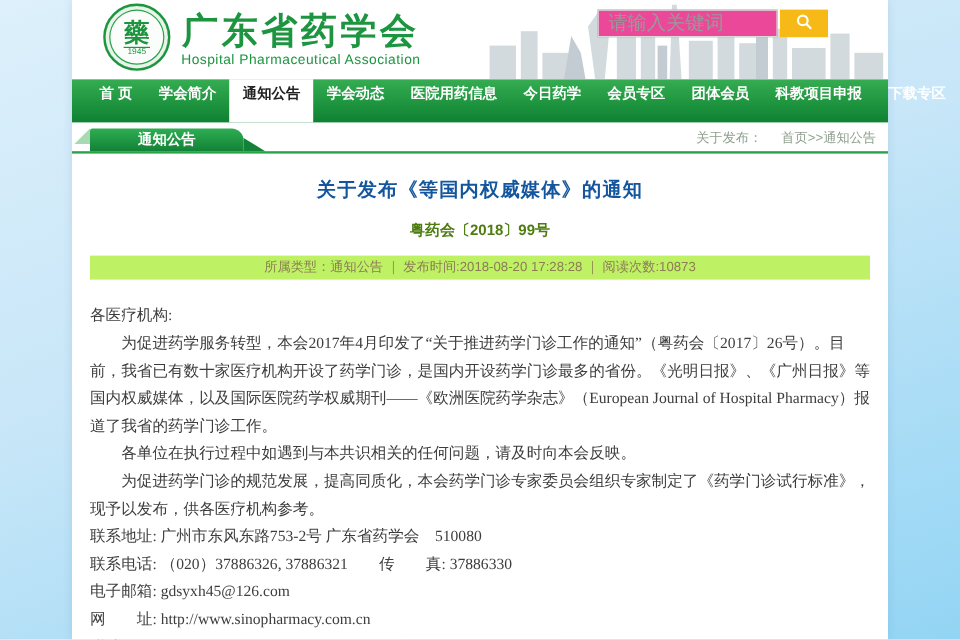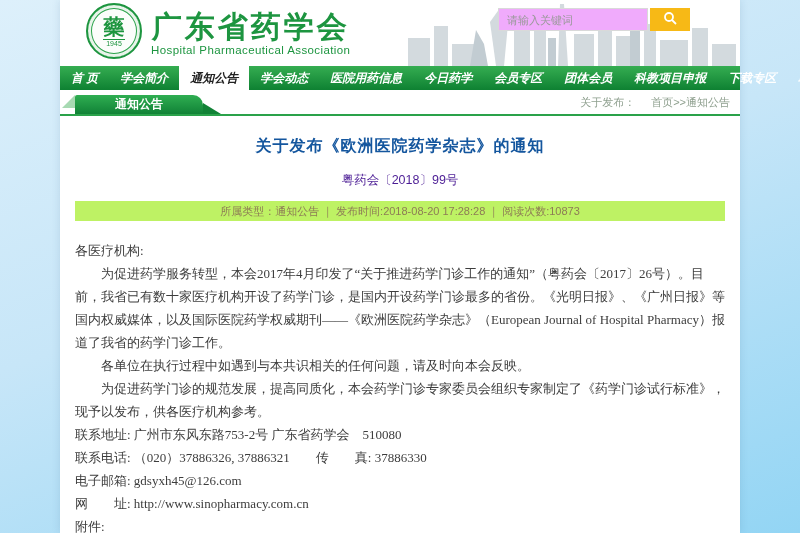--- a/index.html
+++ b/index.html
@@ -26,34 +26,33 @@
     position:relative; z-index:2;
   }
   .logo-char { font-size:21px; line-height:22px; font-weight:bold; color:#1d953f; font-family:"Liberation Serif", serif; }
   .logo-year { font-size:7px; color:#1d953f; border-top:1px solid #1d953f; margin-top:1px; padding:0 3px; }
   .brand-text { margin-left:9px; padding-top:8px; position:relative; z-index:2; }
   .brand-title { font-size:30px; font-weight:bold; color:#1d9540; letter-spacing:3px; line-height:32px;text-align:center; }
   .brand-sub { font-size:11.5px; color:#1d9540; margin-top:1px; letter-spacing:.4px; }
 
   .search-box { position:absolute; top:8px; right:50px; display:flex; z-index:3; }
   .search-input {
-    width:150px; height:23px; border:1px solid #d9d9d9; background:#f0abfc;
-    font-size:11px; padding:0 8px; color:#333; outline:none;
+    width:150px; height:23px; border:1px solid #d9d9d9; background:#ec4899;
+    font-size:16px; padding:0 8px; color:#333; outline:none;
   }
   .search-input::placeholder { color:#999; }
   .search-btn {
     width:40px; height:23px; border:none; background:#f7b916; cursor:pointer;
     display:flex; align-items:center; justify-content:center; margin-left:2px;
   }
 
   
   .nav {
-    height:24px; display:flex; 
+    height:36px; display:flex; padding-left:12px;
     background: linear-gradient(#35ad51, #0e8132);
-    font-style: italic;
   }
   .nav-item {
     display:block; color:#fff; font-size:12px; font-weight:bold;
     line-height:24px; padding:0 11px; text-decoration:none; white-space:nowrap;
   }
   .nav-item.active { background:#fff; color:#222; }
 
   
   .subheader { height:24px; position:relative; border-bottom:2px solid #2aa24a; margin-top:2px; }
   .ribbon {
@@ -69,21 +68,21 @@
   .ribbon::after {
     content:''; position:absolute; right:-18px; bottom:0;
     border-bottom:11px solid #118236; border-right:18px solid transparent;
   }
   .crumb { position:absolute; right:10px; bottom:4px; font-size:11px; color:#8fa08f; }
   .crumb b { font-weight:normal; color:#8fa08f;margin-left:16px; }
 
   
   .article { padding: 0 15px; }
   .article-title { text-align:center; font-size:16px; font-weight:bold; color:#14569e; margin-top:20px; letter-spacing:1px; }
-  .doc-number { text-align:center; font-size:12.5px; font-weight:normal; color:#4c1d95; margin-top:15px; }
+  .doc-number { text-align:center; font-size:12.5px; font-weight:bold; color:#4d7c0f; margin-top:15px; }
   .meta-bar {
     margin-top:12px; background:#bef264; height:20px; line-height:20px;
     text-align:center; font-size:11px; color:#8d7c55;
   }
   .body-text {
     margin-top:18px; font-family:"Liberation Serif","DejaVu Serif",serif;
     font-size:13px; color:#3d3d3d; line-height:23px;
   }
   .body-text p { margin:0; }
   .p-indent { text-indent:2em; }
@@ -161,21 +160,21 @@
   </div>
 
   <div class="subheader">
     <div class="ribbon">通知公告</div>
     <div class="crumb">
       <span>关于发布：</span><b><a href="#" style="color:#8fa08f;text-decoration:none;">首页&gt;&gt;通知公告</a></b>
     </div>
   </div>
 
   <div class="article">
-    <div class="article-title">关于发布《欧洲医院药学杂志》的通知</div>
+    <div class="article-title">关于发布《等国内权威媒体》的通知</div>
     <div class="doc-number">粤药会〔2018〕99号</div>
     <div class="meta-bar">所属类型：通知公告 ｜ 发布时间:2018-08-20 17:28:28 ｜ 阅读次数:10873</div>
 
     <div class="body-text">
       <p>各医疗机构:</p>
       <p class="p-indent">为促进药学服务转型，本会2017年4月印发了“关于推进药学门诊工作的通知”（粤药会〔2017〕26号）。目前，我省已有数十家医疗机构开设了药学门诊，是国内开设药学门诊最多的省份。《光明日报》、《广州日报》等国内权威媒体，以及国际医院药学权威期刊——《欧洲医院药学杂志》（European Journal of Hospital Pharmacy）报道了我省的药学门诊工作。</p>
       <p class="p-indent">各单位在执行过程中如遇到与本共识相关的任何问题，请及时向本会反映。</p>
       <p class="p-indent">为促进药学门诊的规范发展，提高同质化，本会药学门诊专家委员会组织专家制定了《药学门诊试行标准》，现予以发布，供各医疗机构参考。</p>
       <p class="contact-line">联系地址: 广州市东风东路753-2号 广东省药学会　510080</p>
       <p class="contact-line">联系电话: （020）37886326, 37886321　　传　　真: 37886330</p>

